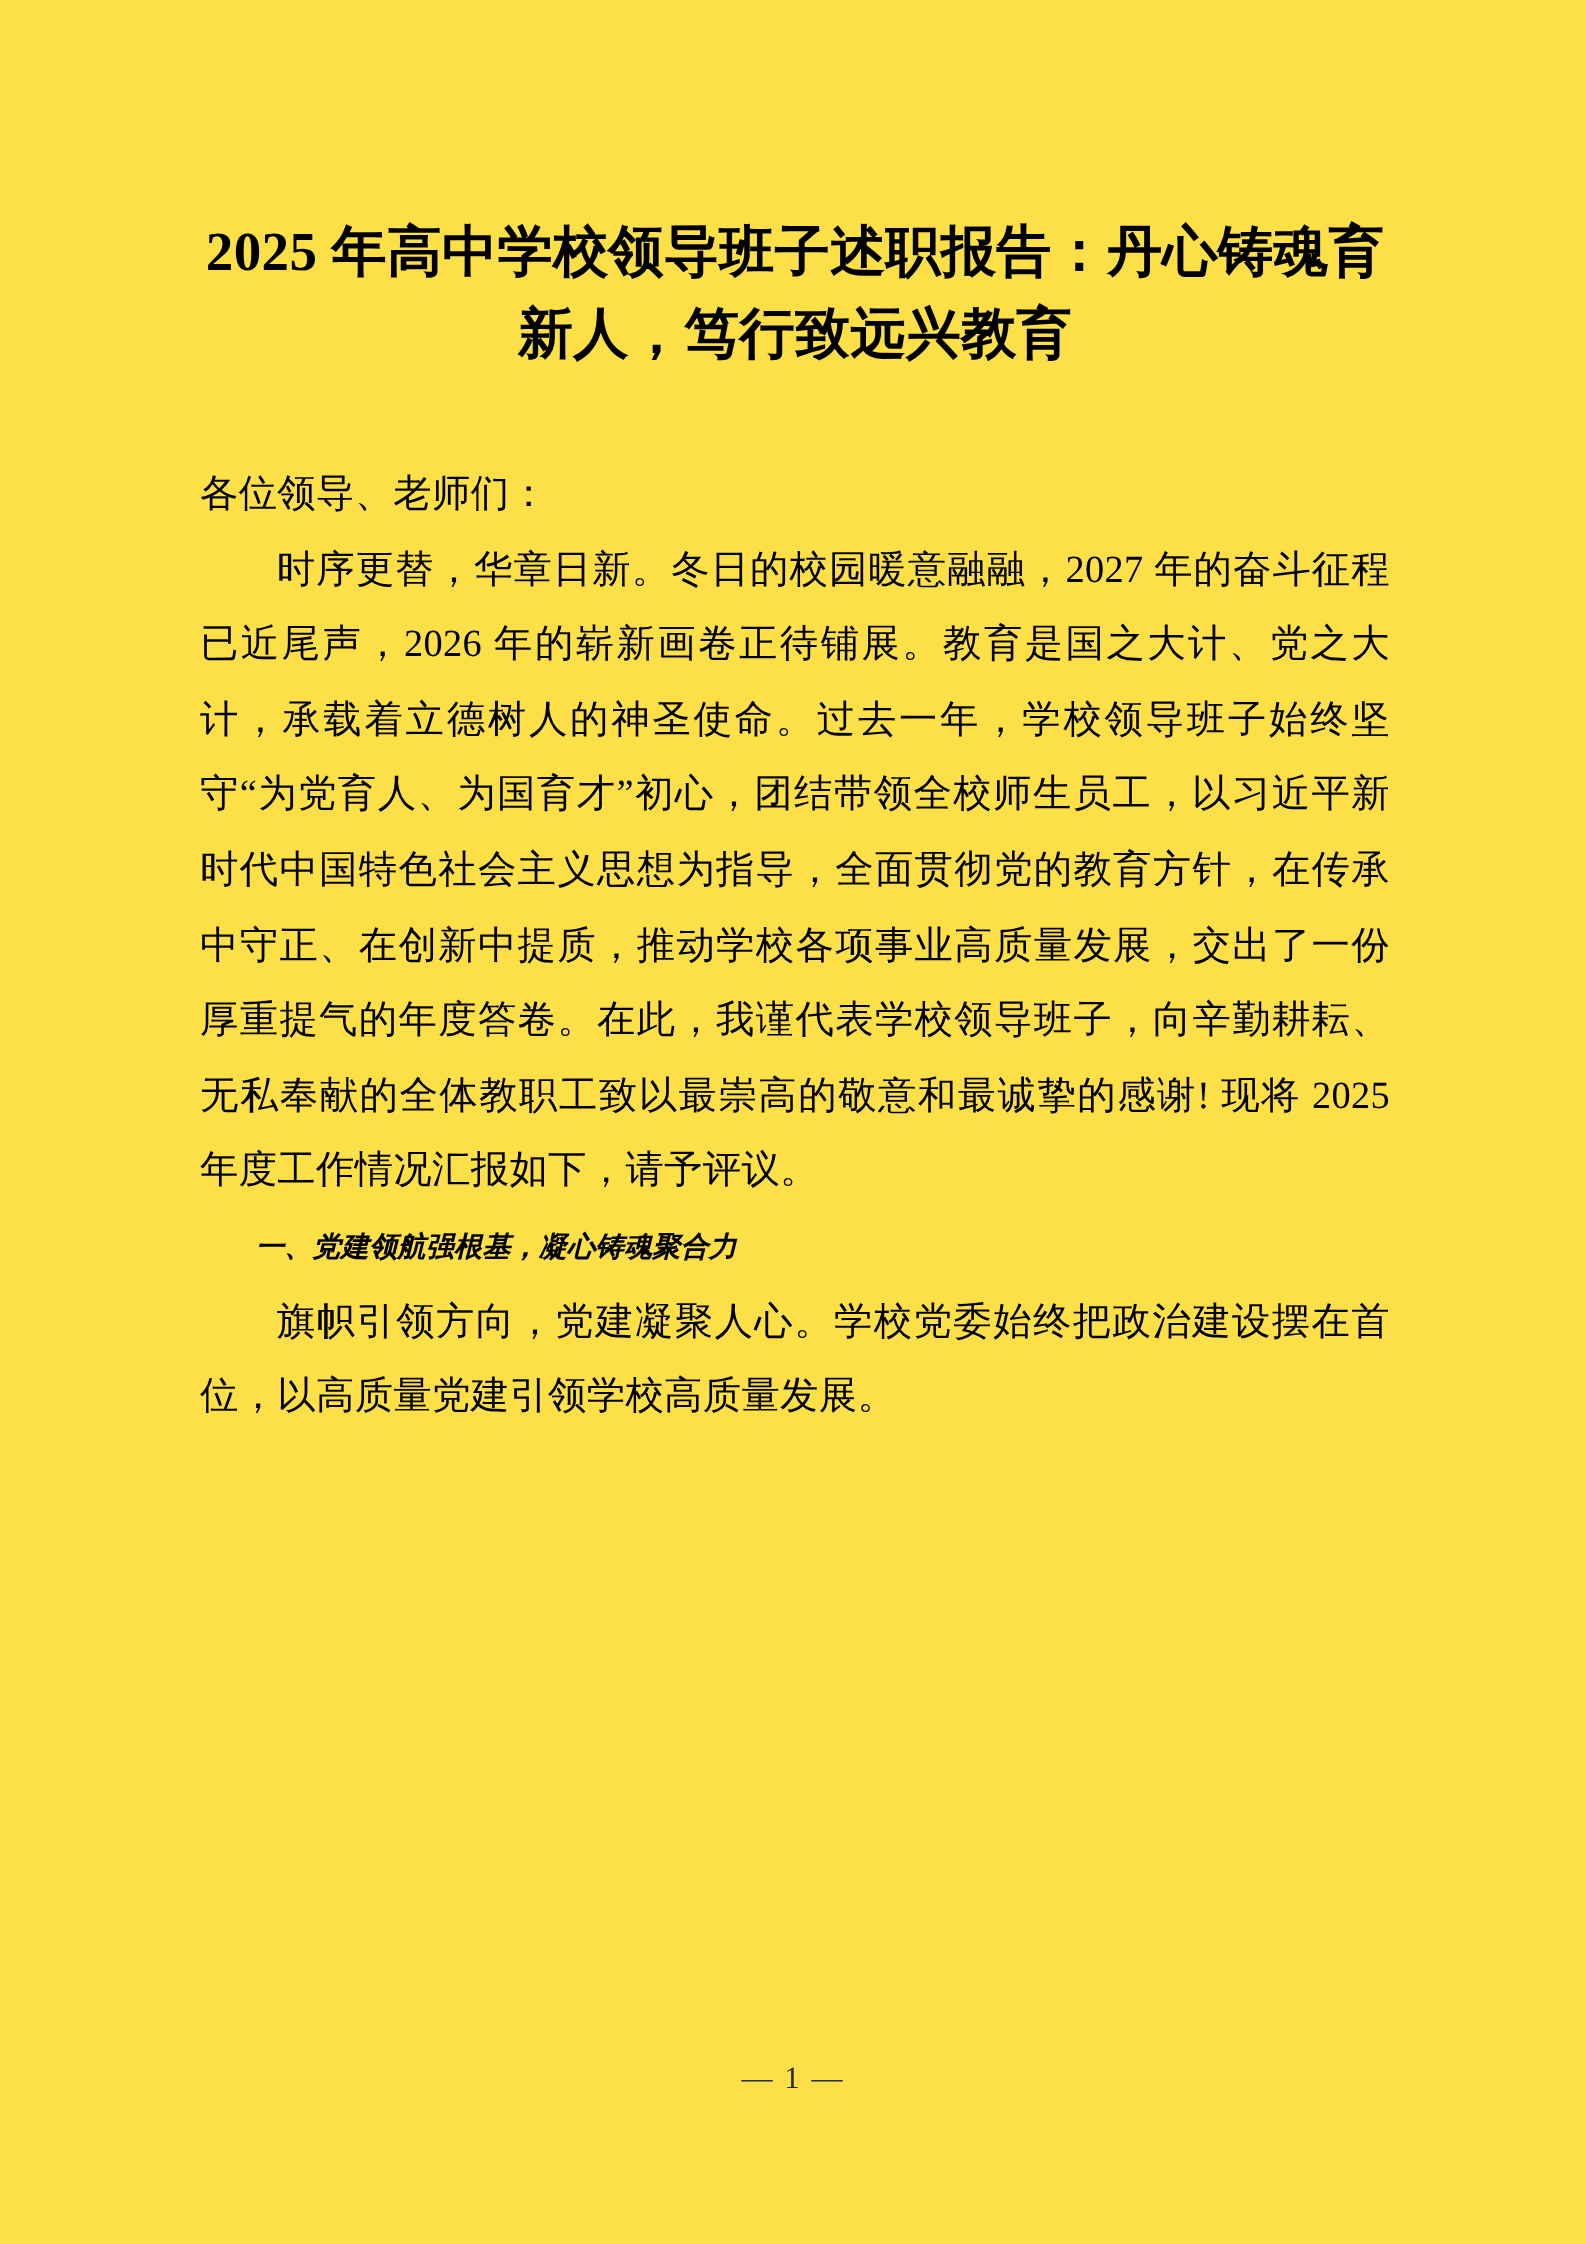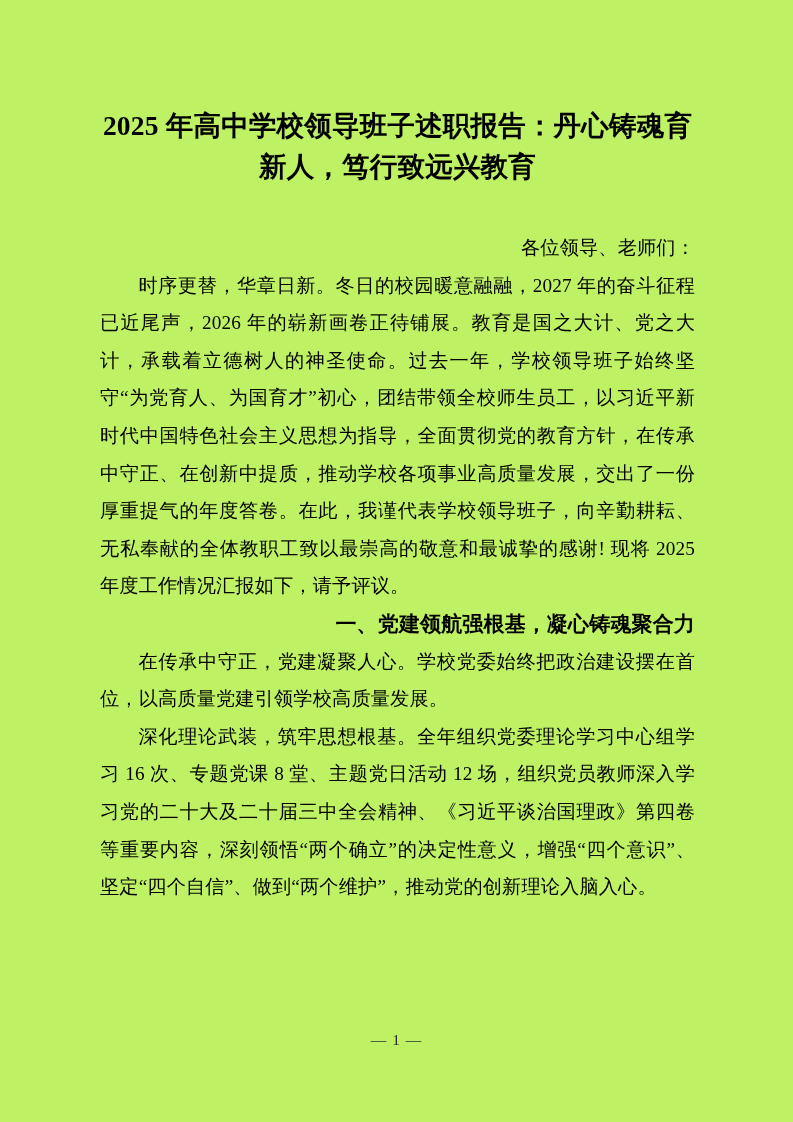--- a/index.html
+++ b/index.html
@@ -12,21 +12,21 @@
     font-family: "Liberation Serif", "DejaVu Serif", serif;
     color: #000000;
     -webkit-font-smoothing: antialiased;
   }
 
   .page {
     position: relative;
     width: 793px;
     height: 1122px;
     margin: 0 auto;
-    background: #bef264;
+    background: #fde047;
     overflow: hidden;
     box-sizing: border-box;
   }
 
   
   .content {
     position: absolute;
     left: 100px;
     top: 0;
     width: 595px;
@@ -42,45 +42,46 @@
     text-align: center;
     letter-spacing: 0.2px;
     color: #000000;
   }
 
   .salutation {
     margin: 0;
     padding-top: 42px;
     font-size: 19.2px;
     line-height: 37.6px;
-    text-align: right;
+    text-align: left;
     text-indent: 0;
     letter-spacing: 0.15px;
   }
 
   p.body-para {
     margin: 0;
     font-size: 19.2px;
     line-height: 37.6px;
     text-align: justify;
     text-justify: inter-ideograph;
     text-indent: 2em;
     letter-spacing: 0.15px;
     word-break: break-all;
   }
 
   h2.section-heading {
     margin: 0;
     font-family: "Liberation Sans", "DejaVu Sans", sans-serif;
     font-weight: bold;
-    font-size: 21px;
+    font-size: 14px;
     line-height: 37.6px;
     text-indent: 2em;
-    text-align: right;
+    text-align: left;
     letter-spacing: 0.15px;
+    font-style: italic;
   }
 
   .page-footer {
     position: absolute;
     left: 0;
     right: 0;
     top: 1030px;
     text-align: center;
     font-size: 15.5px;
     line-height: 20px;
@@ -98,21 +99,20 @@
 
     <h1 class="doc-title">2025 年高中学校领导班子述职报告：丹心铸魂育新人，笃行致远兴教育</h1>
 
     <p class="salutation">各位领导、老师们：</p>
 
 
     <p class="body-para">时序更替，华章日新。冬日的校园暖意融融，2027 年的奋斗征程已近尾声，2026 年的崭新画卷正待铺展。教育是国之大计、党之大计，承载着立德树人的神圣使命。过去一年，学校领导班子始终坚守“为党育人、为国育才”初心，团结带领全校师生员工，以习近平新时代中国特色社会主义思想为指导，全面贯彻党的教育方针，在传承中守正、在创新中提质，推动学校各项事业高质量发展，交出了一份厚重提气的年度答卷。在此，我谨代表学校领导班子，向辛勤耕耘、无私奉献的全体教职工致以最崇高的敬意和最诚挚的感谢! 现将 2025 年度工作情况汇报如下，请予评议。</p>
 
     <h2 class="section-heading">一、党建领航强根基，凝心铸魂聚合力</h2>
 
-    <p class="body-para">在传承中守正，党建凝聚人心。学校党委始终把政治建设摆在首位，以高质量党建引领学校高质量发展。</p>
+    <p class="body-para">旗帜引领方向，党建凝聚人心。学校党委始终把政治建设摆在首位，以高质量党建引领学校高质量发展。</p>
 
-    <p class="body-para">深化理论武装，筑牢思想根基。全年组织党委理论学习中心组学习 16 次、专题党课 8 堂、主题党日活动 12 场，组织党员教师深入学习党的二十大及二十届三中全会精神、《习近平谈治国理政》第四卷等重要内容，深刻领悟“两个确立”的决定性意义，增强“四个意识”、坚定“四个自信”、做到“两个维护”，推动党的创新理论入脑入心。</p>
 
   </div>
 
   <div class="page-footer">— 1 —</div>
 
 </div>
 
 </body></html>

